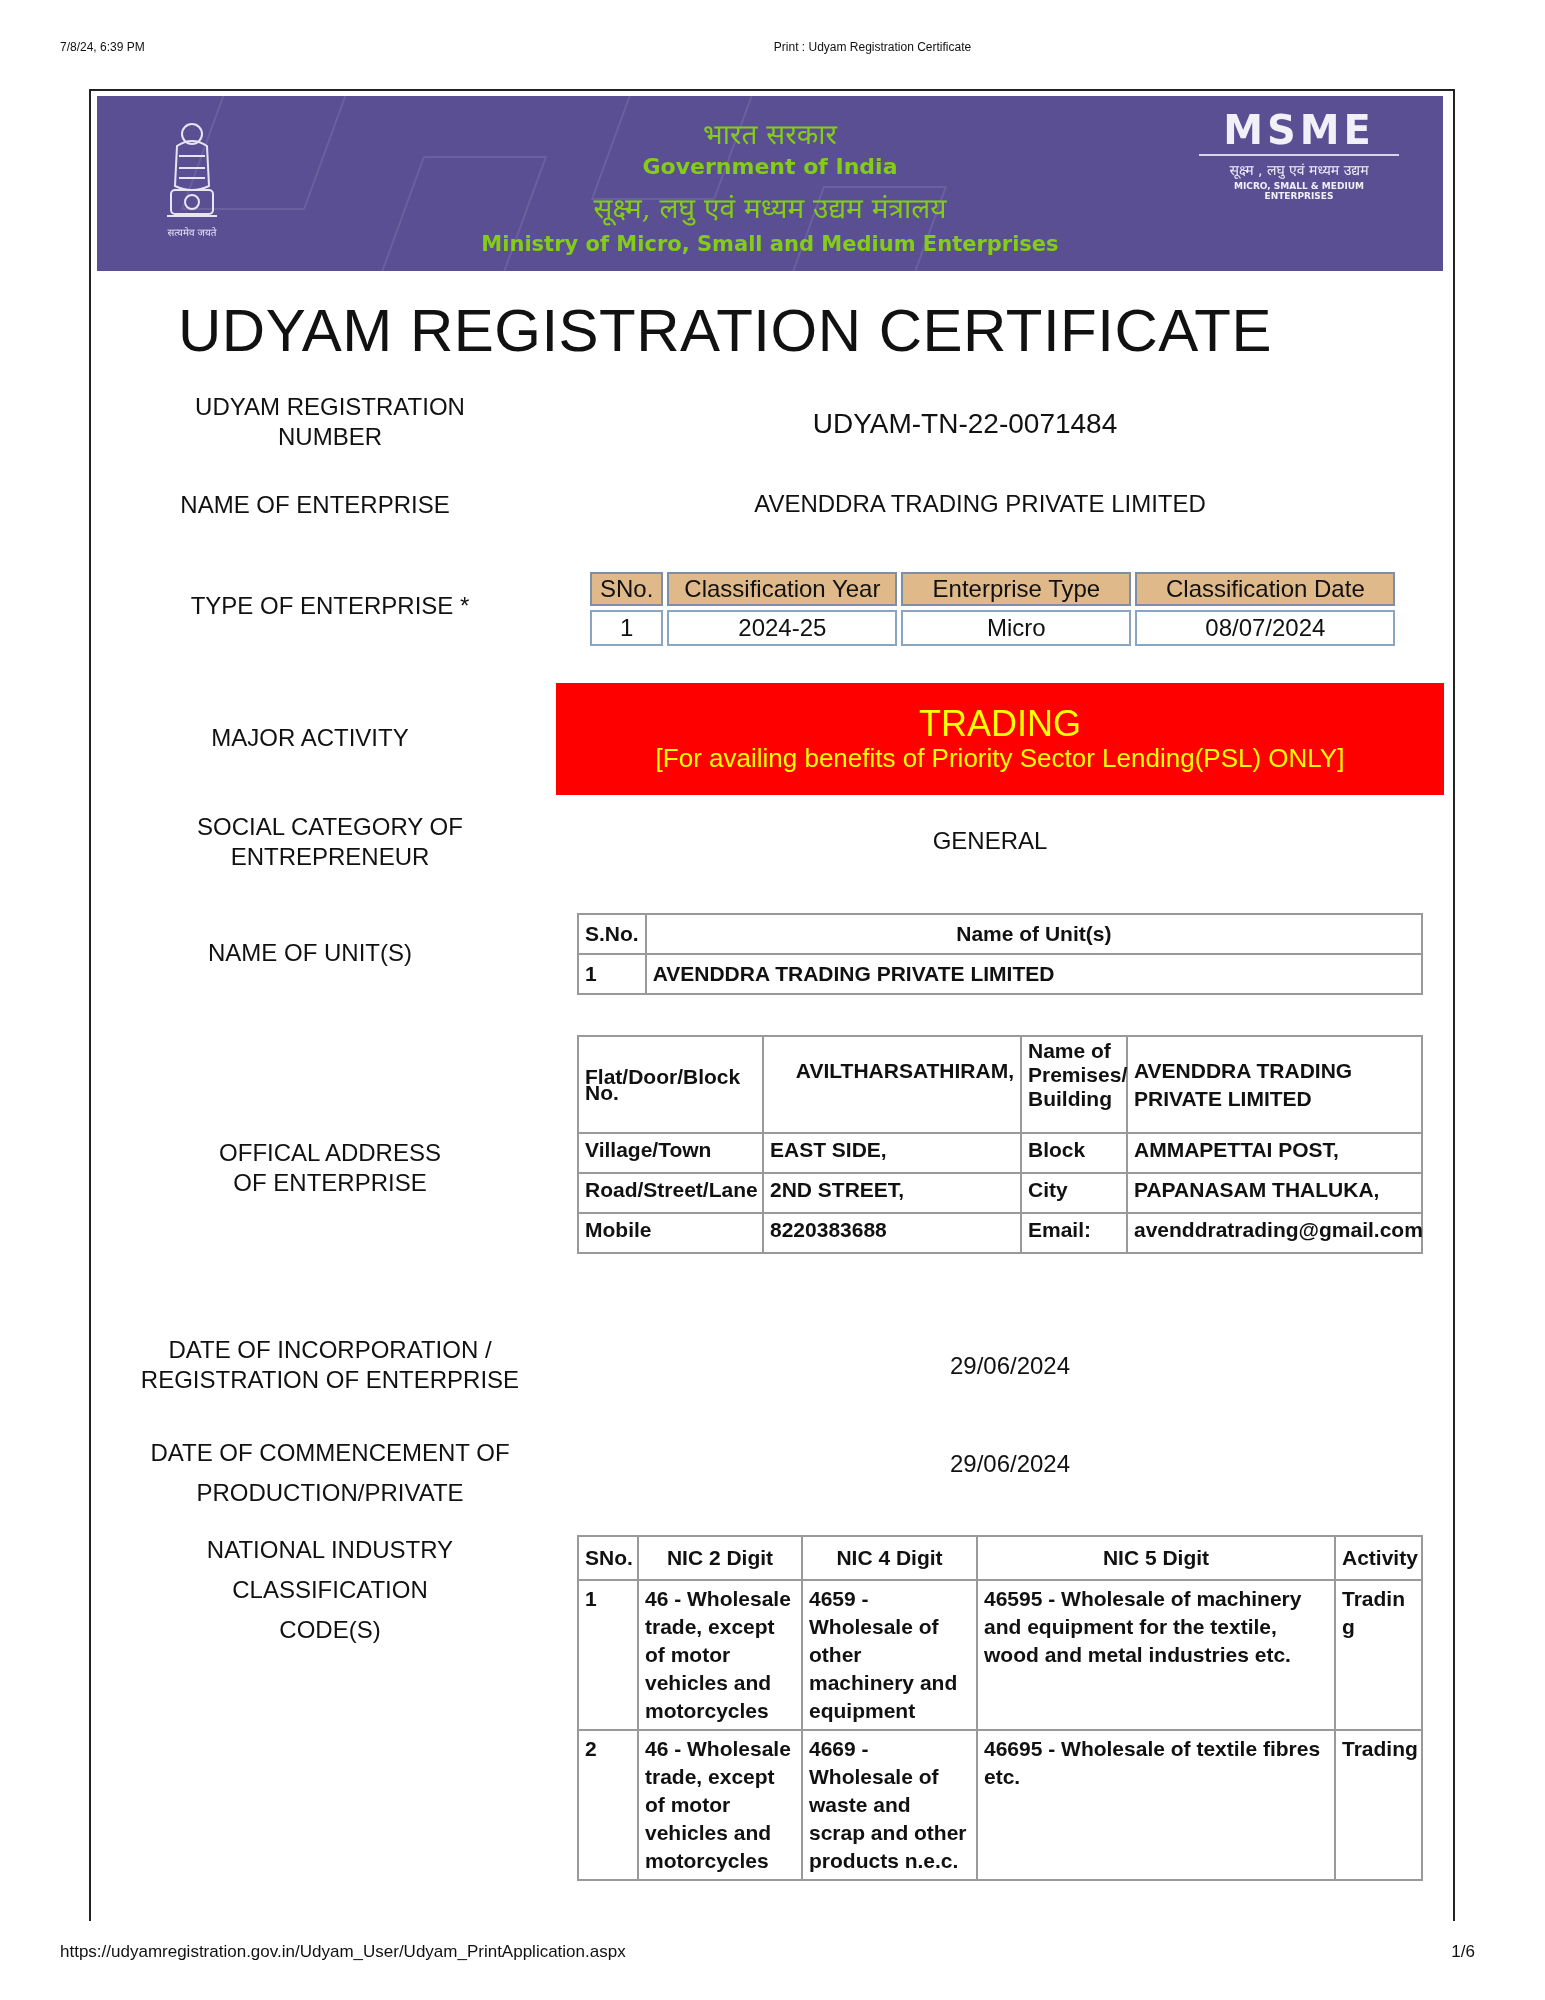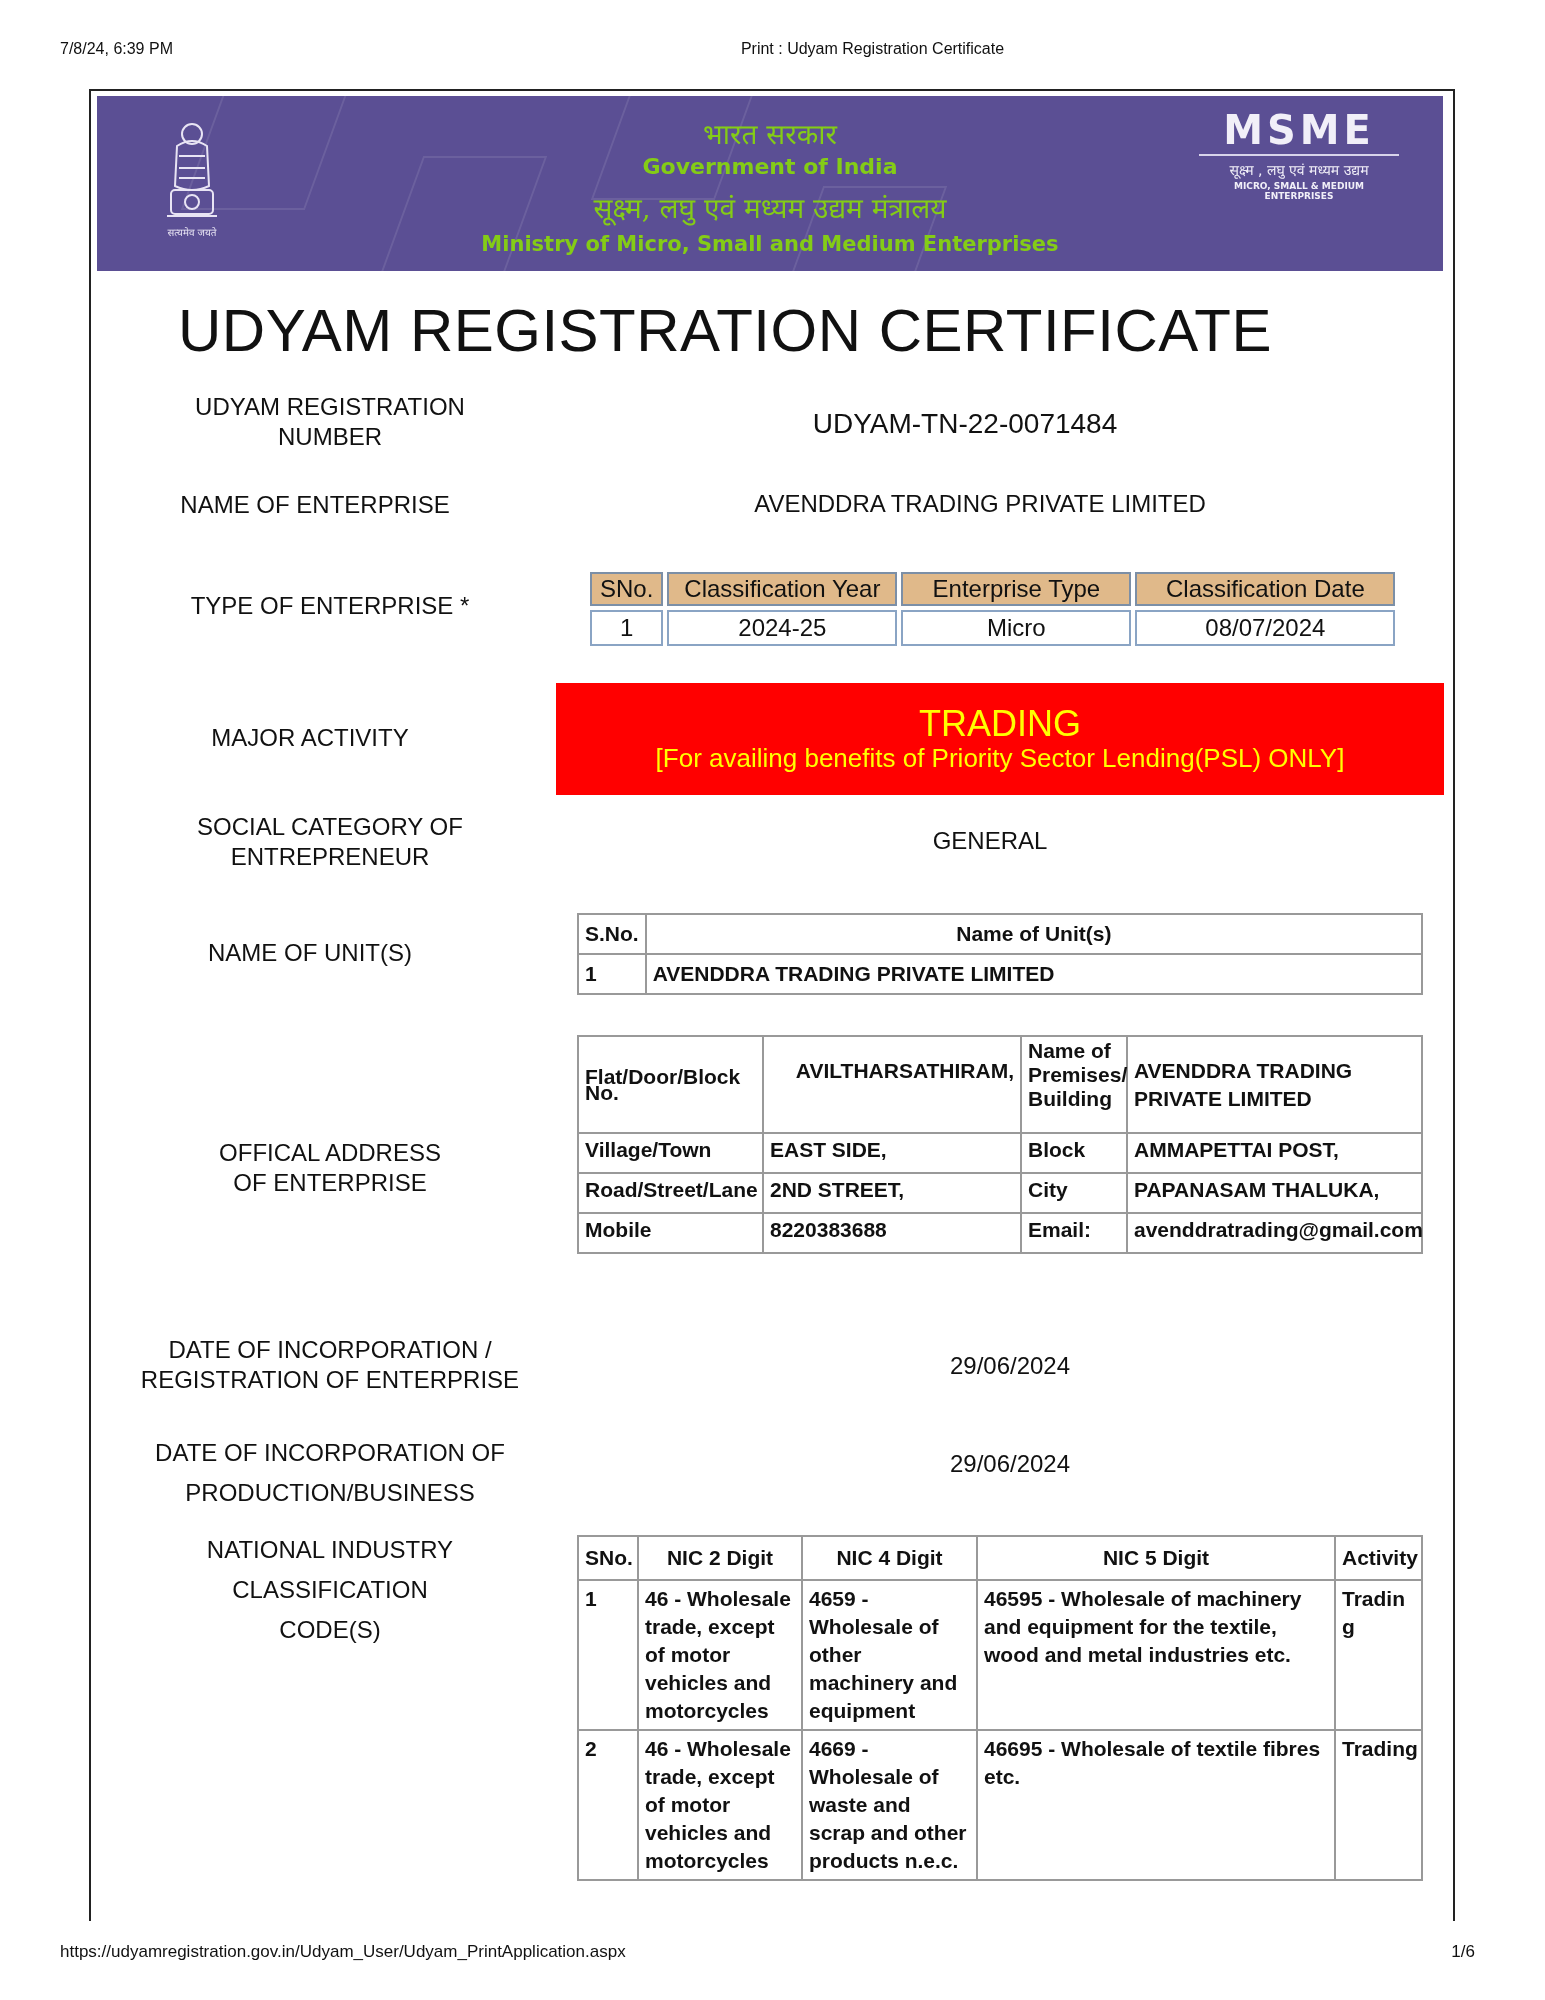--- a/index.html
+++ b/index.html
@@ -1,17 +1,17 @@
 <!DOCTYPE html>
 <html><head>
 <meta charset="utf-8">
 <style>
   html, body { margin: 0; padding: 0; background: #fff; }
   body { width: 1545px; height: 2000px; position: relative; font-family: "DejaVu Sans", sans-serif; color: #111; overflow: hidden; }
-  .print-header { position: absolute; top: 40px; left: 0; width: 1545px; height: 24px; font-family: "Liberation Sans", sans-serif; font-size: 16px; }
+  .print-header { position: absolute; top: 40px; left: 0; width: 1545px; height: 24px; font-family: "Liberation Sans", sans-serif; font-size: 12px; }
   .print-header .date { position: absolute; left: 60px; }
   .print-header .title { position: absolute; left: 0; width: 1745px; text-align: center; }
   .print-footer { position: absolute; top: 1942px; left: 0; width: 1545px; font-family: "Liberation Sans", sans-serif; font-size: 17px; }
   .print-footer .url { position: absolute; left: 60px; }
   .print-footer .page { position: absolute; right: 70px; }
 
   .frame { position: absolute; left: 89px; top: 89px; width: 1362px; height: 1830px; border-top: 2px solid #222; border-left: 2px solid #222; border-right: 2px solid #222; }
 
   .banner { position: absolute; left: 97px; top: 96px; width: 1346px; height: 175px; background: #5b4f94; overflow: hidden; }
   .banner .hex { position: absolute; border: 2px solid rgba(255,255,255,0.10); width: 120px; height: 140px; transform: skewX(-20deg); }
@@ -168,21 +168,21 @@
     <td>Mobile</td>
     <td>8220383688</td>
     <td>Email:</td>
     <td>avenddratrading@gmail.com</td>
   </tr>
 </tbody>
   </table>
 
 <div class="label" style="top:1335px;">DATE OF INCORPORATION / REGISTRATION OF ENTERPRISE</div>
 <div class="value" style="top:1352px;font-size:24px;left:575px;">29/06/2024</div>
-<div class="label" style="top:1433px;line-height:40px;">DATE OF INCORPORATION OF PRODUCTION/BUSINESS</div>
+<div class="label" style="top:1433px;line-height:40px;">DATE OF COMMENCEMENT OF PRODUCTION/PRIVATE</div>
 <div class="value" style="top:1450px;font-size:24px;left:575px;">29/06/2024</div>
 
 <div class="label" style="top:1530px;line-height:40px;padding:0 70px;box-sizing:border-box;">NATIONAL INDUSTRY CLASSIFICATION CODE(S)</div>
 <table class="grid-table nic-table">
   <colgroup>
       <col style="width:60px">
       <col style="width:164px">
       <col style="width:175px">
       <col style="width:358px">
       <col>

